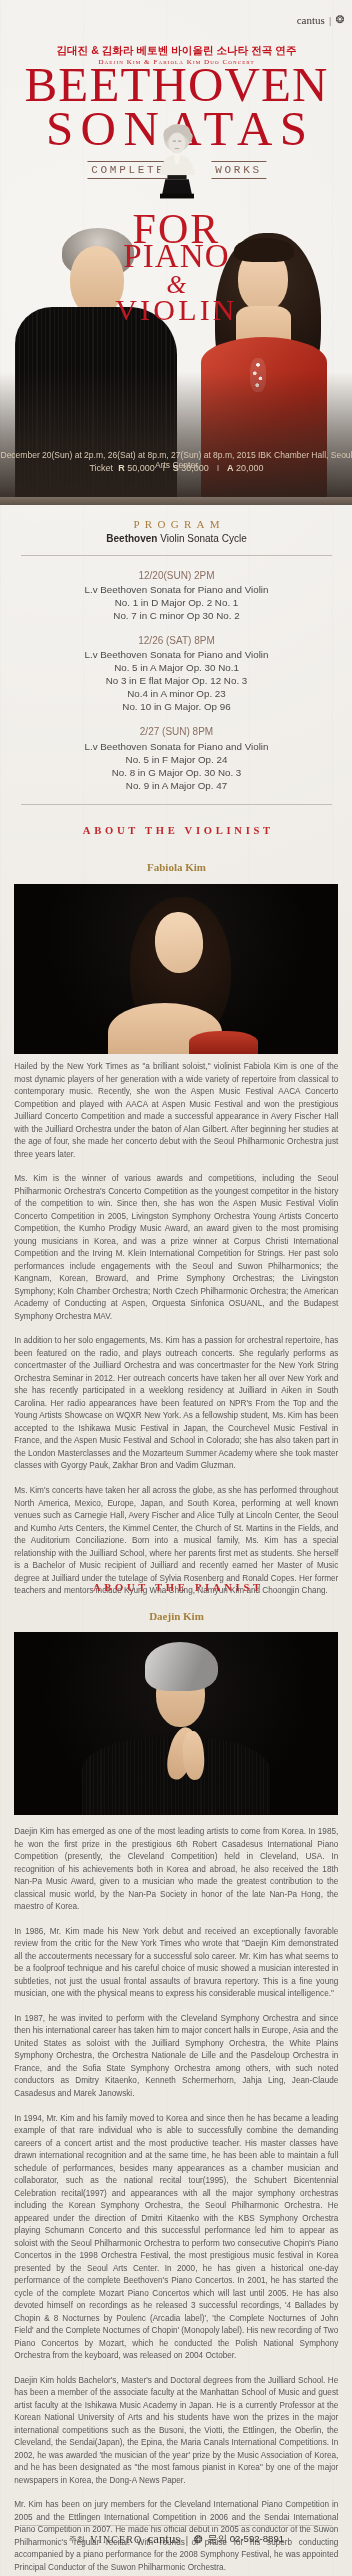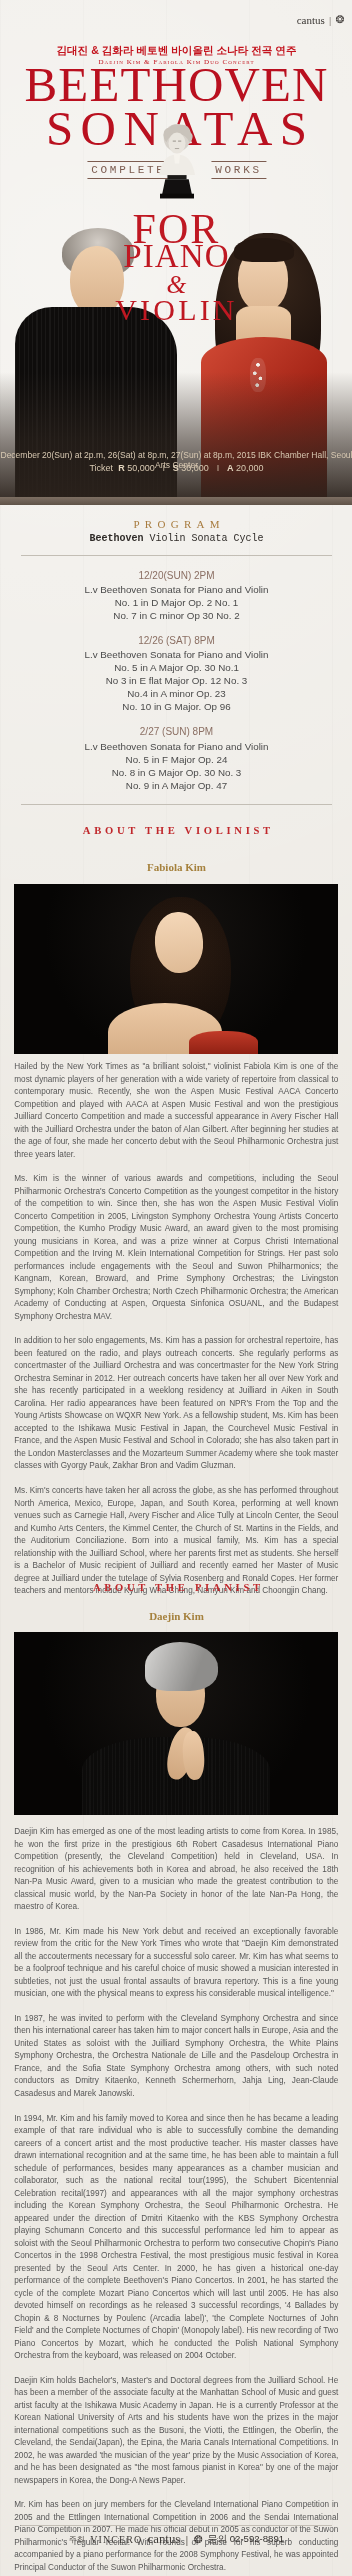--- a/index.html
+++ b/index.html
@@ -62,21 +62,21 @@
     background:linear-gradient(rgba(58,46,38,0) 0%, rgba(50,40,33,0.55) 55%, rgba(43,34,28,0.92) 100%);}
   .date-line{top:450px;color:#d8c9b2;font-size:8.5px;z-index:6;}
   .ticket-line{top:463px;color:#d8c9b2;font-size:9px;z-index:6;}
   .ticket-line b{font-weight:bold;color:#e4d6bf;}
   .ticket-sep{margin:0 5.3px;opacity:0.85;}
   .poster-band{top:497px;left:0;width:353px;height:8px;
     background:linear-gradient(#7d6f63,#5f5348);z-index:7;}
 
   
   .program-title{top:518px;color:#a87c3f;font-family:"Liberation Serif",serif;font-size:11px;letter-spacing:5.3px;text-indent:5.3px;}
-  .program-cycle{top:533px;color:#2f2b28;font-family:Liberation Mono, monospace;font-size:10px;}
+  .program-cycle{top:533px;color:#2f2b28;font-family:Liberation Sans, sans-serif;font-size:10px;}
   .hr{left:21px;right:21px;border-top:0.5px solid #c3beb5;height:0;}
   .hr1{top:555px;}
   .hr2{top:804px;}
   .hr3{top:2525px;}
   .concerts{top:569px;}
   .concert{margin-bottom:11.7px;}
   .concert-date{color:#8b6f63;font-size:10px;line-height:13.3px;margin-bottom:1.1px;}
   .concert-line{color:#4b4b4b;font-size:9.8px;line-height:13px;}
 
   

